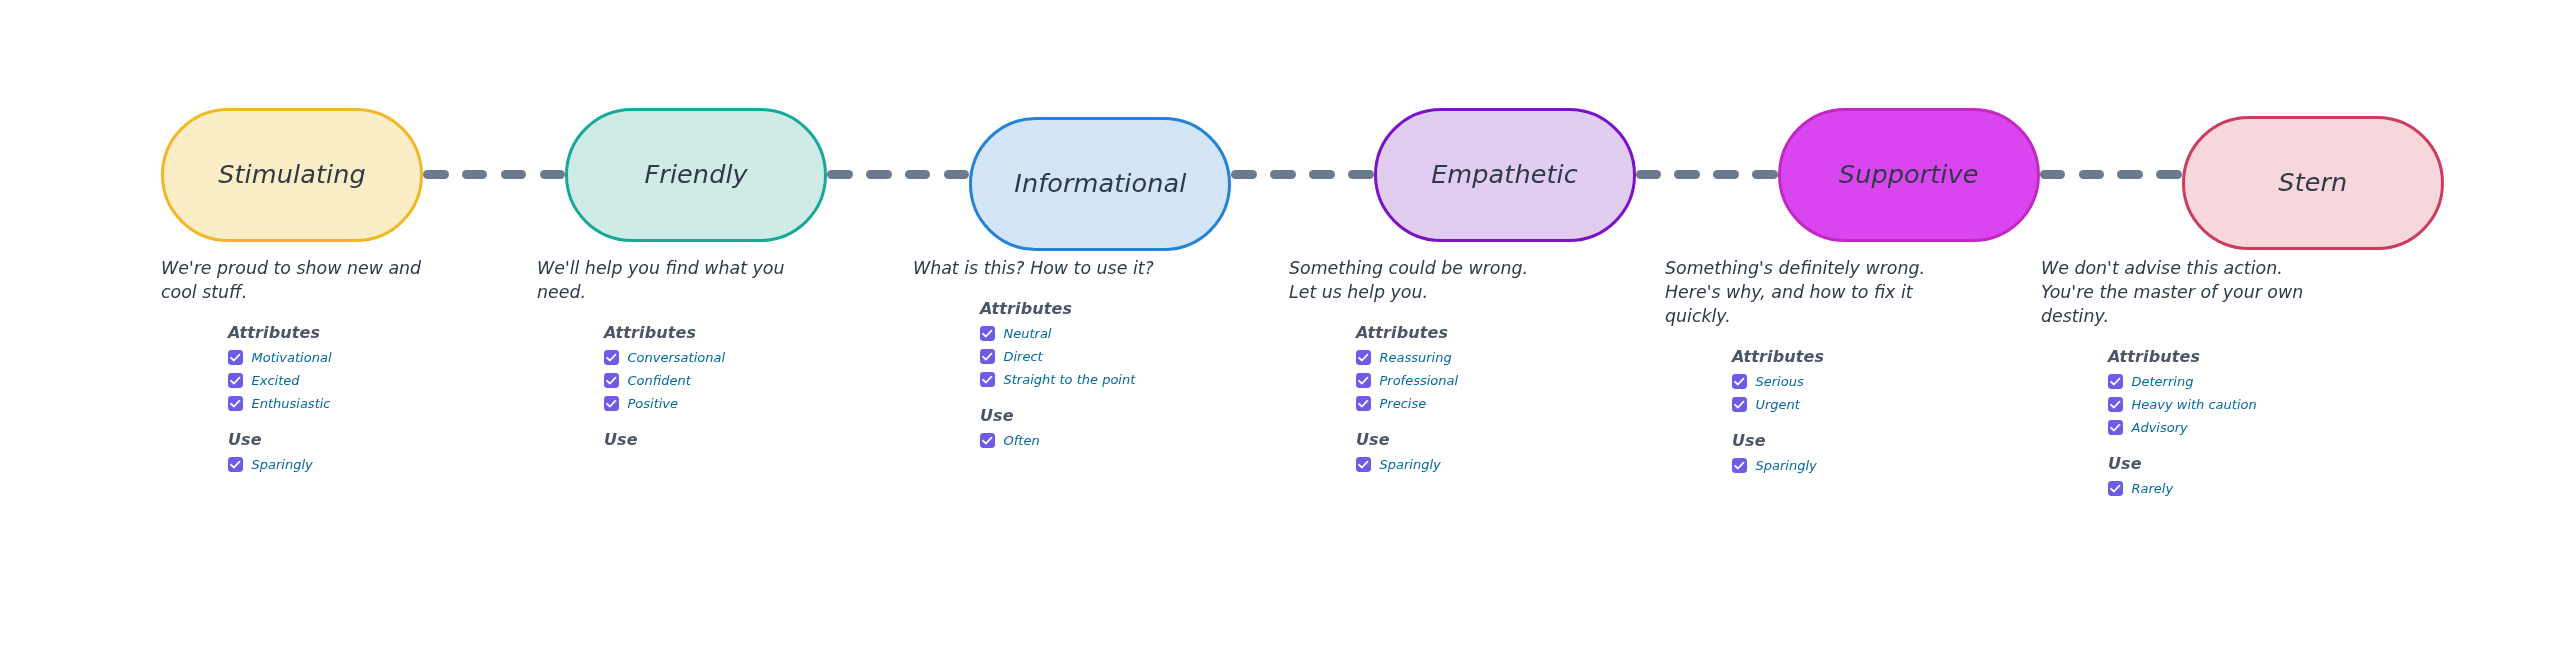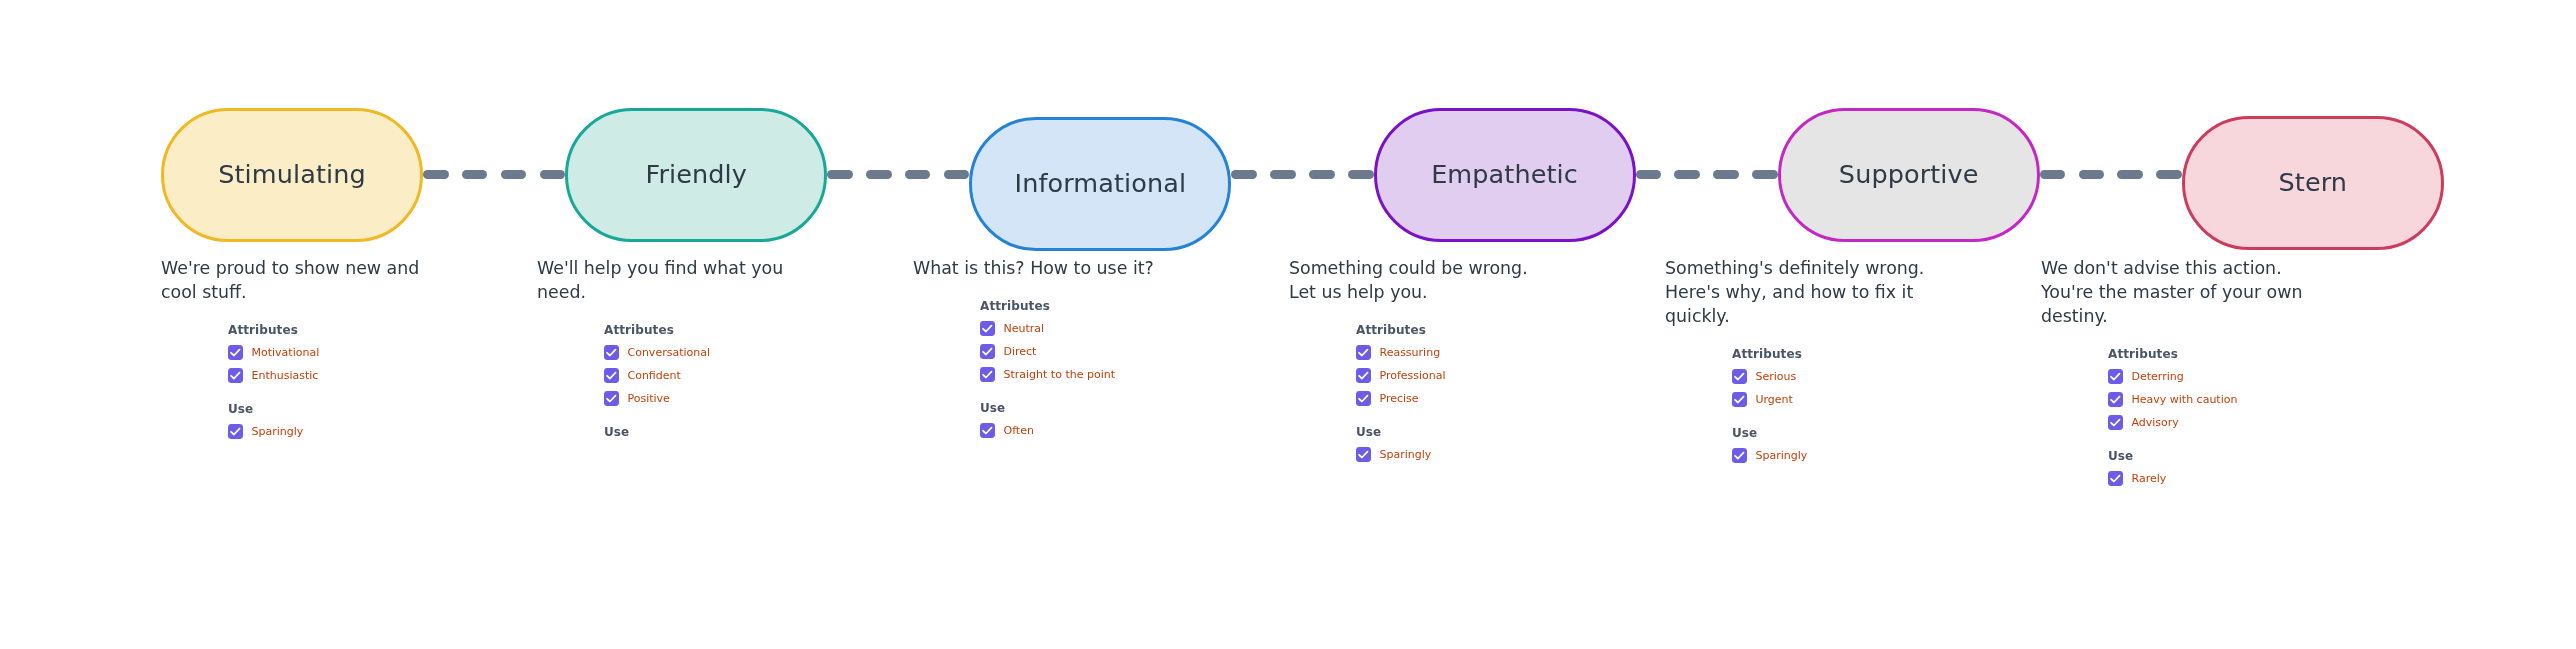--- a/index.html
+++ b/index.html
@@ -13,20 +13,21 @@
     height: 649px;
     font-family: "DejaVu Sans", "Liberation Sans", sans-serif;
     color: #2e3a46;
     overflow: hidden;
   }
 
   #stage {
     position: relative;
     width: 2576px;
     height: 563px;
+    font-style: italic;
   }
 
   
   .pill-row {
     position: absolute;
     left: 161px;
     top: 106px;
     width: 2254px;
     height: 137px;
     display: flex;
@@ -92,21 +93,21 @@
     max-width: 268px;
   }
   .col-body {
     padding-left: 67px;
   }
   .group {
     margin-bottom: 14.8px;
   }
   .group:last-child { margin-bottom: 0; }
   .group-title {
-    font-size: 12px;
+    font-size: 16px;
     font-weight: 700;
     color: #4a5568;
     letter-spacing: 0.1px;
     margin-bottom: 4px;
   }
   .check-row {
     display: flex;
     align-items: center;
     gap: 8.7px;
     height: 23px;
@@ -121,22 +122,22 @@
   }
   .checkbox svg {
     position: absolute;
     left: 2px;
     top: 2.7px;
     width: 10.7px;
     height: 9.4px;
     display: block;
   }
   .check-label {
-    font-size: 11px;
-    color: #c2410c;
+    font-size: 13px;
+    color: #0369a1;
     white-space: nowrap;
     line-height: 1;
   }
 </style>
 </head>
 <body>
 
 <div id="stage">
 
   <div class="pill-row">
@@ -169,21 +170,21 @@
       </div>
       <div class="pill" style="border-color: rgb(123, 18, 201); background: rgb(224, 205, 240);">
         <div class="pill-label">Empathetic</div>
       </div>
       <div class="connector">
         <span class="dash" style="background: rgb(107, 122, 140);"></span>
         <span class="dash" style="background: rgb(107, 122, 140);"></span>
         <span class="dash" style="background: rgb(107, 122, 140);"></span>
         <span class="dash" style="background: rgb(107, 122, 140);"></span>
       </div>
-      <div class="pill" style="border-color: rgb(197, 39, 197); background: #e5e5e5;">
+      <div class="pill" style="border-color: rgb(197, 39, 197); background: #d946ef;">
         <div class="pill-label">Supportive</div>
       </div>
       <div class="connector">
         <span class="dash" style="background: rgb(107, 122, 140);"></span>
         <span class="dash" style="background: rgb(107, 122, 140);"></span>
         <span class="dash" style="background: rgb(107, 122, 140);"></span>
         <span class="dash" style="background: rgb(107, 122, 140);"></span>
       </div>
       <div class="pill" style="border-color: rgb(204, 60, 92); background: rgb(247, 215, 220); margin-top: 16px;">
         <div class="pill-label">Stern</div>
@@ -203,20 +204,28 @@
                 </svg>
               </span>
               <span class="check-label">Motivational</span>
             </div>
             <div class="check-row">
               <span class="checkbox" style="background: rgb(108, 92, 231);">
                 <svg viewBox="0 0 16 14">
                   <path d="M1.6 7.1 L5.9 11.2 L14.2 2.4" fill="none" stroke="#ffffff" stroke-width="2.6" stroke-linecap="round" stroke-linejoin="round"></path>
                 </svg>
               </span>
+              <span class="check-label">Excited</span>
+            </div>
+            <div class="check-row">
+              <span class="checkbox" style="background: rgb(108, 92, 231);">
+                <svg viewBox="0 0 16 14">
+                  <path d="M1.6 7.1 L5.9 11.2 L14.2 2.4" fill="none" stroke="#ffffff" stroke-width="2.6" stroke-linecap="round" stroke-linejoin="round"></path>
+                </svg>
+              </span>
               <span class="check-label">Enthusiastic</span>
             </div>
           </div>
           <div class="group">
             <div class="group-title" style="color: rgb(74, 85, 104);">Use</div>
             <div class="check-row">
               <span class="checkbox" style="background: rgb(108, 92, 231);">
                 <svg viewBox="0 0 16 14">
                   <path d="M1.6 7.1 L5.9 11.2 L14.2 2.4" fill="none" stroke="#ffffff" stroke-width="2.6" stroke-linecap="round" stroke-linejoin="round"></path>
                 </svg>

